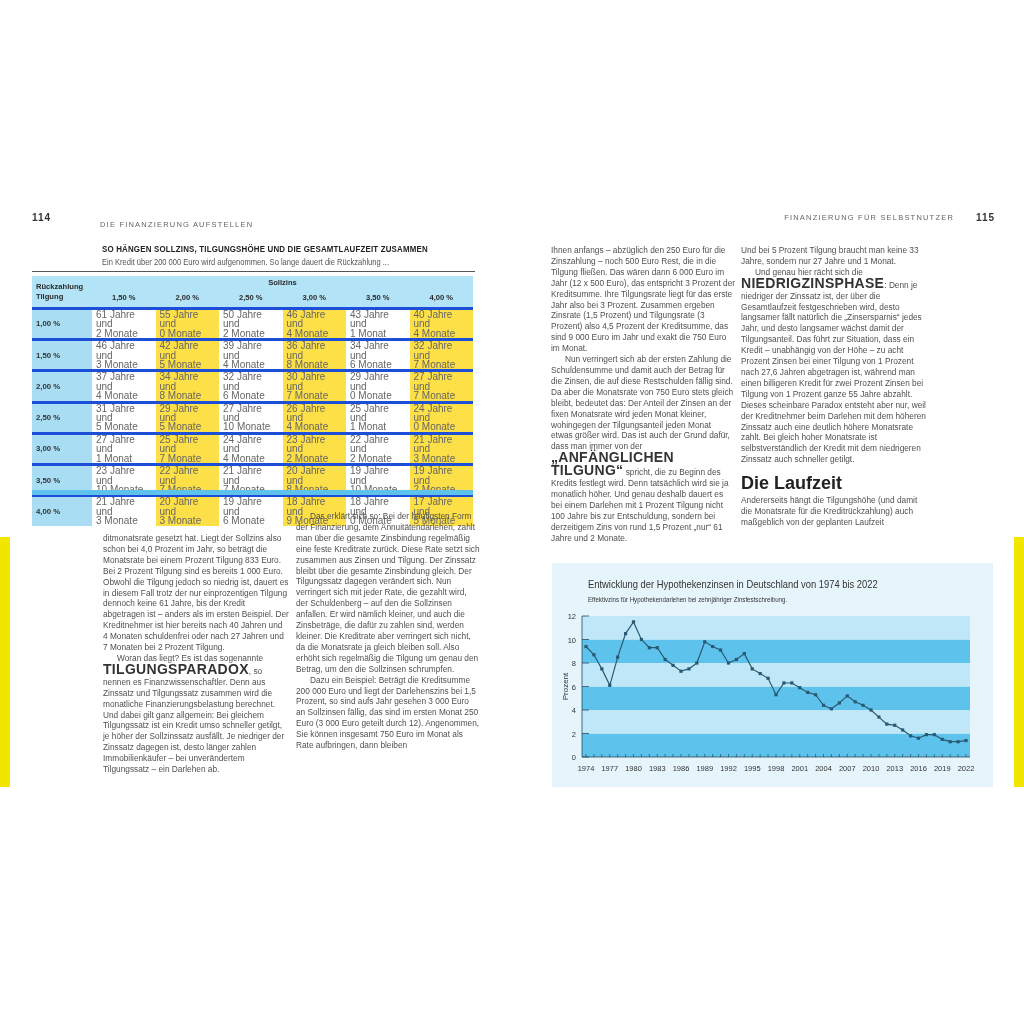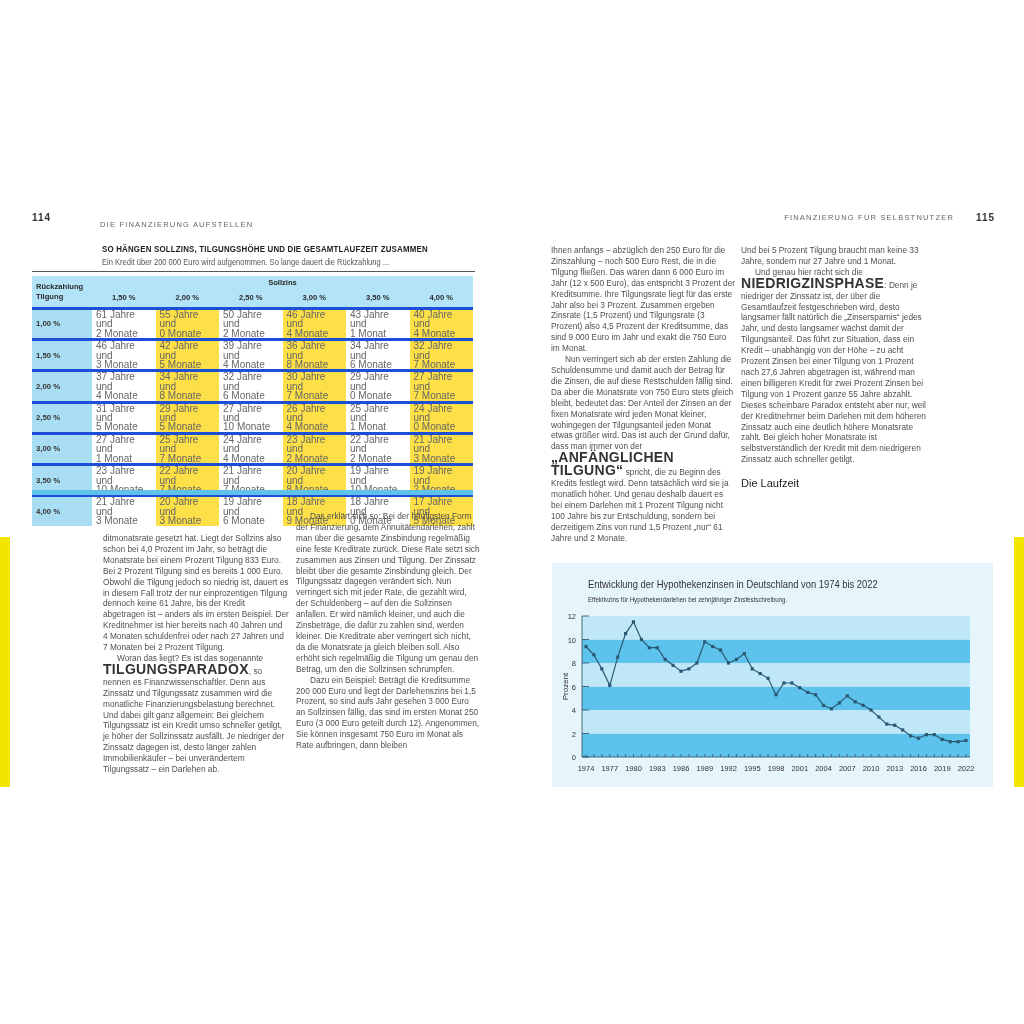--- a/index.html
+++ b/index.html
@@ -23,21 +23,21 @@
   table.grid td.rh { background:#a9ddf3; font-weight:bold; color:#333; font-size:7.8px; }
   table.grid tbody tr { height:25.3px; border-top:3px solid #1d4ed8;padding-left:16px; }
   table.grid td.c { color:#666; }
   table.grid td.c.alt { background:#fde047; }
   .tbl-bottom { left:32px; top:490px; width:441px; height:5px; background:#5ec3ec; }
 
   .col { position:absolute; font-size:8.3px; line-height:10.9px; color:#505050; text-align:left; }
   .col p { margin:0; }
   .col p.indent { text-indent:14px; }
   .col .kw { font-weight:bold; color:#333; letter-spacing:0.3px; font-size:14px; }
-  .col h2 { margin:10px 0 4px 0; font-size:11px; font-weight:normal; color:#222; line-height:16px; }
+  .col h2 { margin:10px 0 4px 0; font-size:18px; font-weight:bold; color:#222; line-height:16px; }
 
   .chart-panel { left:552px; top:563px; width:441px; height:224px; background:#e6f5fc; }
   .chart-title { left:588px; top:579px; font-size:10.2px; color:#333; white-space:nowrap; transform:scaleX(0.92); transform-origin:left; }
   .chart-sub { left:588px; top:596px; font-size:7px; color:#333; white-space:nowrap; transform:scaleX(0.88); transform-origin:left; }
   svg#chart { position:absolute; left:552px; top:600px; width:441px; height:185px; overflow:visible; }
   svg text { font-family:"Liberation Sans", sans-serif; }
 </style>
 </head>
 <body>
 
@@ -281,20 +281,21 @@
 </div>
 
 <div class="col" style="left:551px; top:245px; width:184px;">
   <p>Ihnen anfangs – abzüglich den 250 Euro für die Zinszahlung – noch 500 Euro Rest, die in die Tilgung fließen. Das wären dann 6 000 Euro im Jahr (12 x 500 Euro), das entspricht 3 Prozent der Kreditsumme. Ihre Tilgungsrate liegt für das erste Jahr also bei 3 Prozent. Zusammen ergeben Zinsrate (1,5 Prozent) und Tilgungsrate (3 Prozent) also 4,5 Prozent der Kreditsumme, das sind 9 000 Euro im Jahr und exakt die 750 Euro im Monat.</p>
   <p class="indent"><span>Nun verringert sich ab der ersten Zahlung die Schuldensumme und damit auch der Betrag für die Zinsen, die auf diese Restschulden fällig sind. Da aber die Monatsrate von 750 Euro stets gleich bleibt, bedeutet das: Der Anteil der Zinsen an der fixen Monatsrate wird jeden Monat kleiner, wohingegen der Tilgungsanteil jeden Monat etwas größer wird. Das ist auch der Grund dafür, dass man immer von der </span><span class="kw">„ANFÄNGLICHEN TILGUNG“</span><span> spricht, die zu Beginn des Kredits festlegt wird. Denn tatsächlich wird sie ja monatlich höher. Und genau deshalb dauert es bei einem Darlehen mit 1 Prozent Tilgung nicht 100 Jahre bis zur Entschuldung, sondern bei derzeitigem Zins von rund 1,5 Prozent „nur“ 61 Jahre und 2 Monate.</span></p>
 </div>
 <div class="col" style="left:741px; top:245px; width:186px;">
   <p>Und bei 5 Prozent Tilgung braucht man keine 33 Jahre, sondern nur 27 Jahre und 1 Monat.</p>
   <p class="indent"><span>Und genau hier rächt sich die </span><span class="kw">NIEDRIGZINSPHASE</span><span>: Denn je niedriger der Zinssatz ist, der über die Gesamtlaufzeit festgeschrieben wird, desto langsamer fällt natürlich die „Zinsersparnis“ jedes Jahr, und desto langsamer wächst damit der Tilgungsanteil. Das führt zur Situation, dass ein Kredit – unabhängig von der Höhe – zu acht Prozent Zinsen bei einer Tilgung von 1 Prozent nach 27,6 Jahren abgetragen ist, während man einen billigeren Kredit für zwei Prozent Zinsen bei Tilgung von 1 Prozent ganze 55 Jahre abzahlt. Dieses scheinbare Paradox entsteht aber nur, weil der Kreditnehmer beim Darlehen mit dem höheren Zinssatz auch eine deutlich höhere Monatsrate zahlt. Bei gleich hoher Monatsrate ist selbstverständlich der Kredit mit dem niedrigeren Zinssatz auch schneller getilgt.</span></p>
   <h2>Die Laufzeit</h2>
+  <p>Andererseits hängt die Tilgungshöhe (und damit die Monatsrate für die Kreditrückzahlung) auch maßgeblich von der geplanten Laufzeit</p>
 </div>
 
 <div class="abs chart-panel"></div>
 <div class="abs chart-title">Entwicklung der Hypothekenzinsen in Deutschland von 1974 bis 2022</div>
 <div class="abs chart-sub">Effektivzins für Hypothekendarlehen bei zehnjähriger Zinsfestschreibung.</div>
 <svg id="chart" xmlns="http://www.w3.org/2000/svg">
   <g id="bands">
       <rect x="30" y="133.5" width="388" height="23.5" fill="#5ec3ec"></rect>
       <rect x="30" y="110" width="388" height="23.5" fill="#bfe7f8"></rect>
       <rect x="30" y="86.5" width="388" height="23.5" fill="#5ec3ec"></rect>

